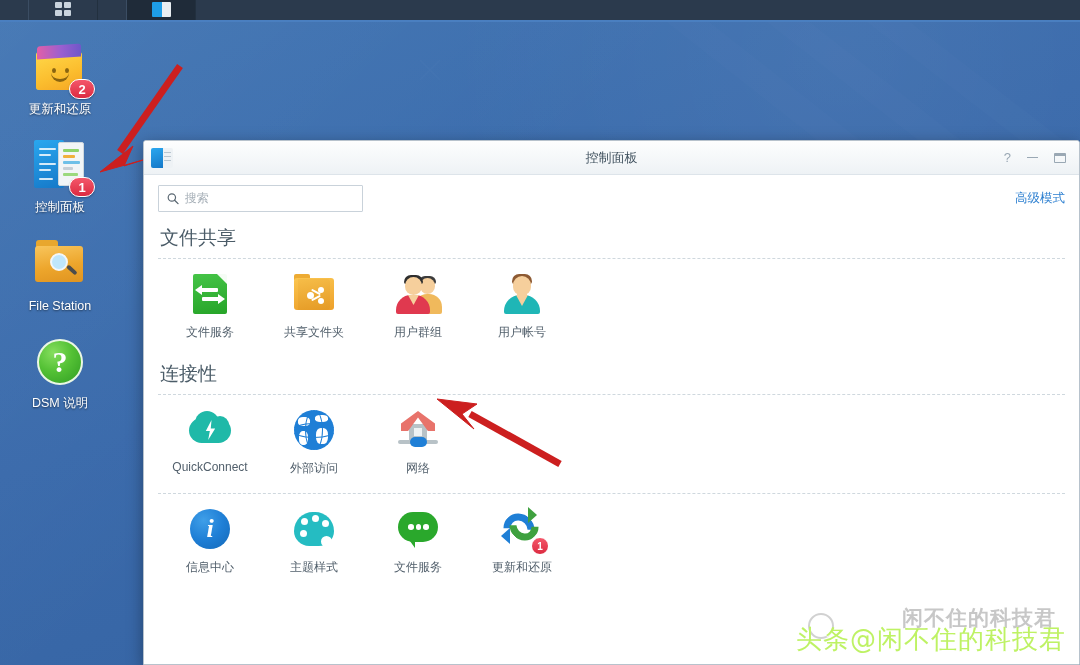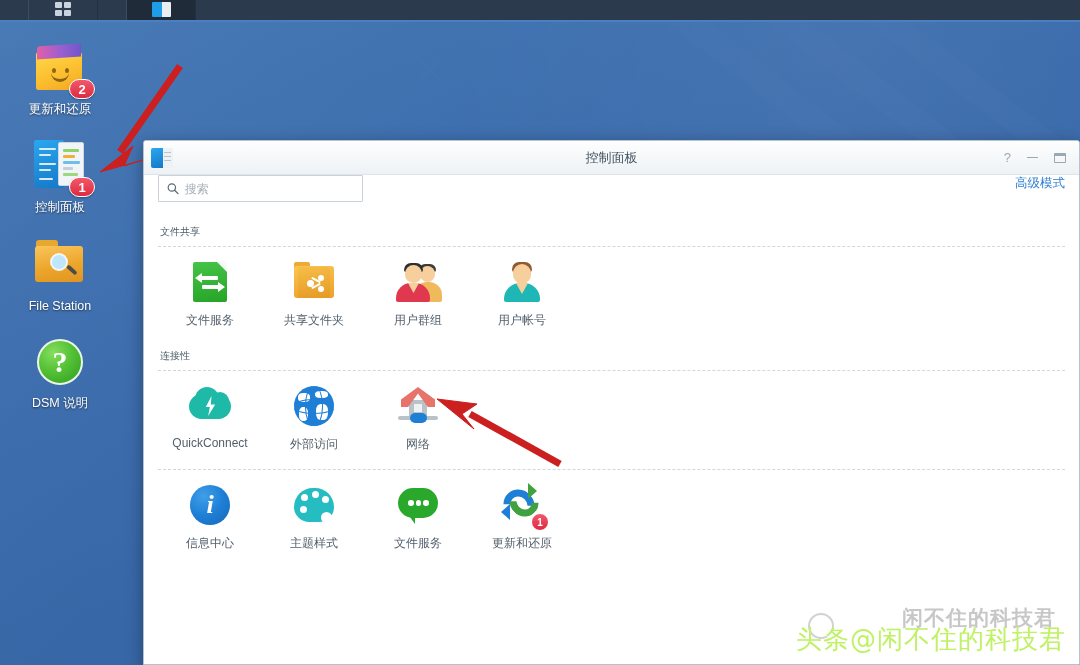--- a/index.html
+++ b/index.html
@@ -195,22 +195,22 @@
   #win-ctrls {
     margin-left: auto; display: flex; align-items: center; gap: 16px;
     padding-right: 13px; position: relative; z-index: 2;
   }
   .wc { color: #9aa8b4; font-size: 13px; line-height: 1; cursor: default; }
   .wc-min { width: 11px; height: 1.5px; background: #9aa8b4; }
   .wc-max { width: 12px; height: 10px; border: 1.5px solid #9aa8b4; border-top-width: 3.5px; border-radius: 1px; }
 
   #toolbar {
     height: 46px; position: relative;
-    display: flex; 
-    padding: 0 14px;
+    display: flex; align-items: center;
+    padding: 12px 14px;
     gap: 8px;
   }
   #search-wrap {
     width: 205px; height: 27px;
     border: 1px solid #c9d2da;
     background: #fff;
     display: flex; align-items: center;
     padding: 0 8px; gap: 6px;
     border-radius: 1px;
   }
@@ -220,21 +220,21 @@
     background: transparent;
   }
   #search-input::placeholder { color: #a7b0b8; }
   #adv-mode {
     margin-left: auto; color: #2c7fd0; font-size: 12.5px; cursor: pointer;
   }
 
   #content { padding: 0 14px; }
   .section { margin-bottom: 2px; }
   .section-title {
-    font-size: 10px; color: #4b5c68; padding: 4px 0 7px 2px;
+    font-size: 19px; color: #4b5c68; padding: 4px 0 7px 2px;
   }
   .section-rule {
     border-bottom: 1px dashed #cfd8de;
     margin-bottom: 10px;
   }
   .tiles { display: flex; }
   .tile {
     width: 104px;
     display: flex; flex-direction: column; align-items: center;
     padding-top: 2px; padding-bottom: 14px;

